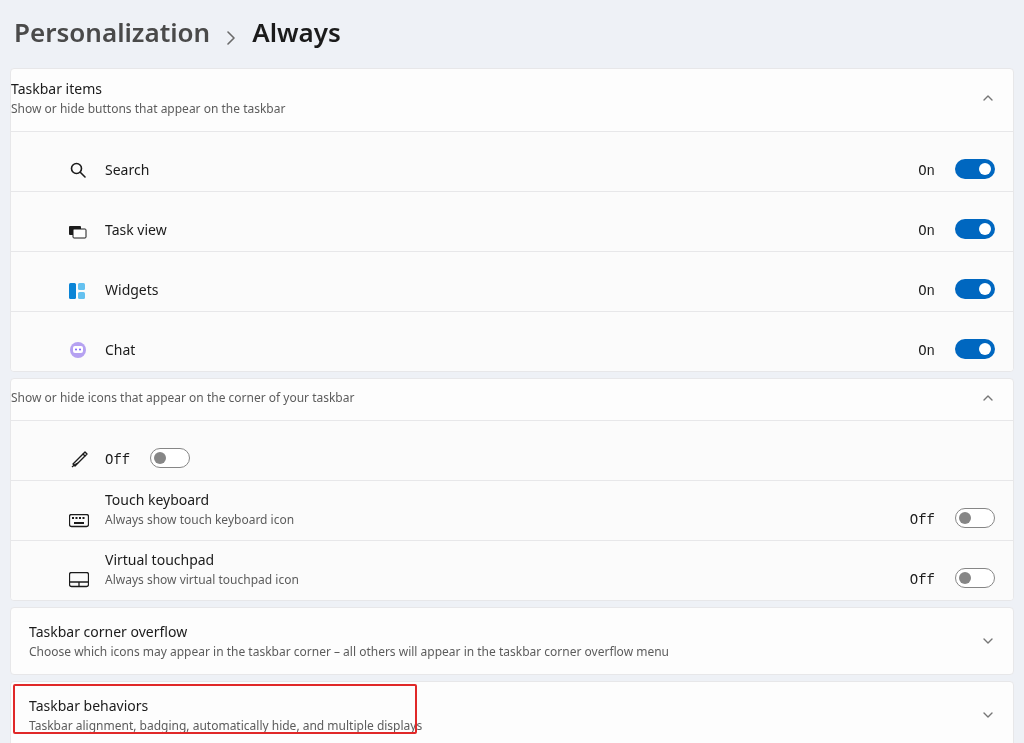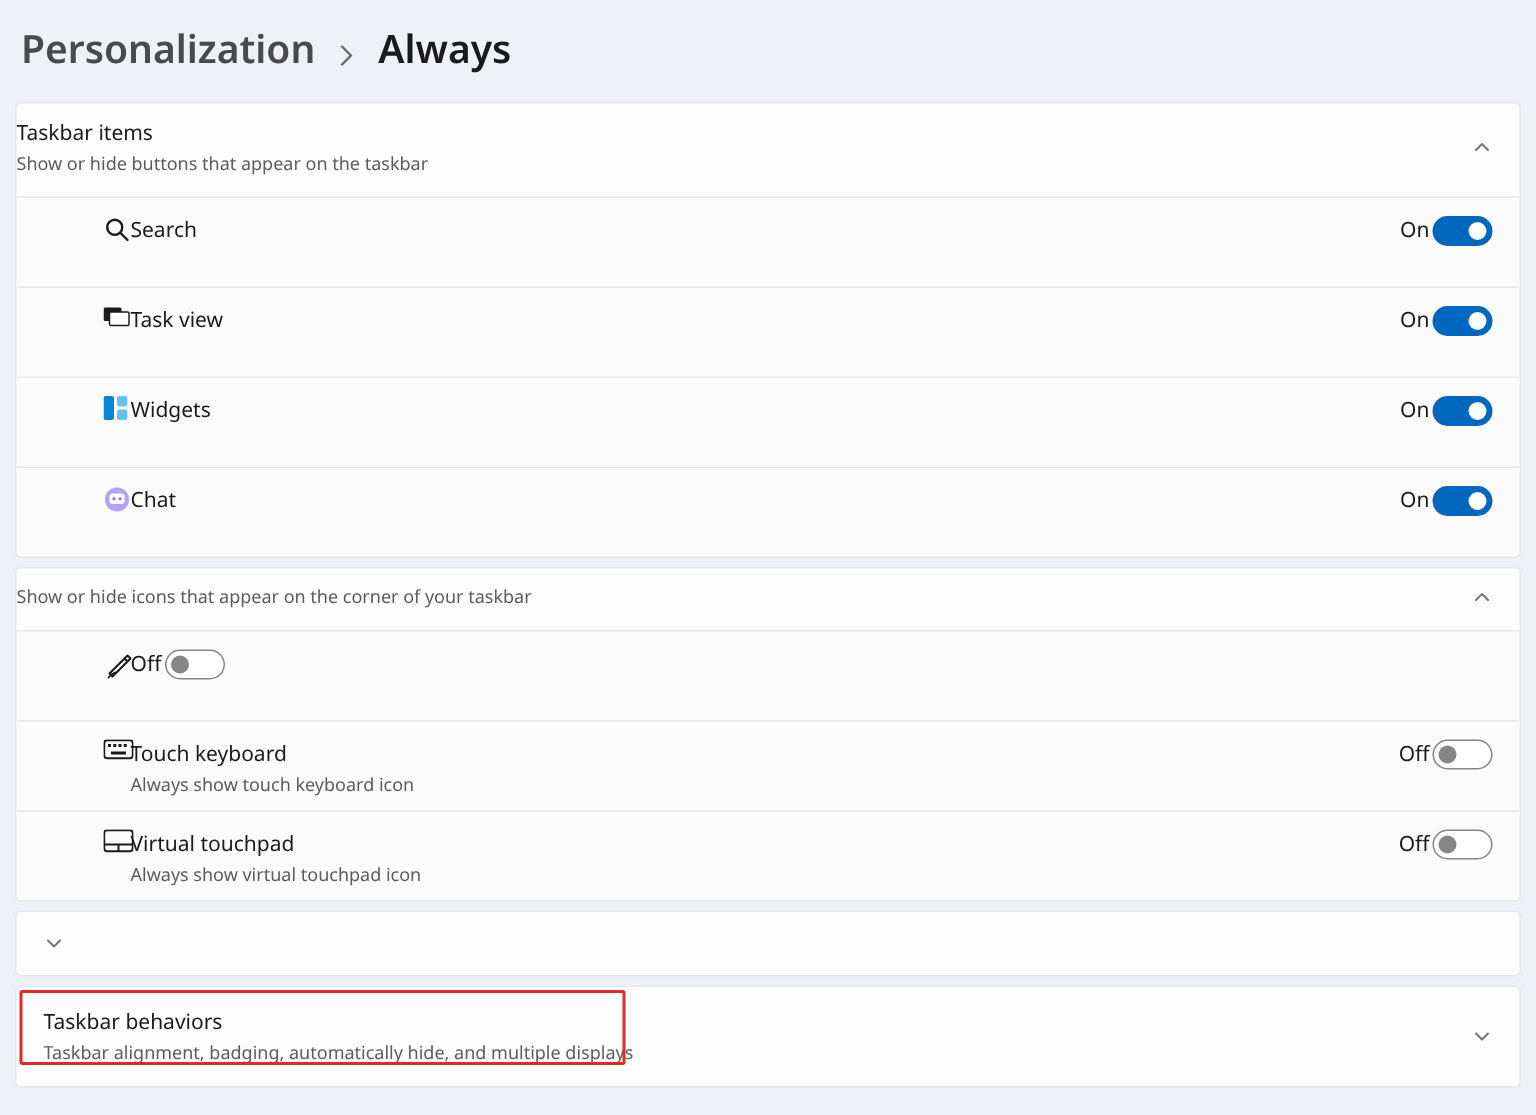--- a/index.html
+++ b/index.html
@@ -37,31 +37,31 @@
     padding:10px 18px 14px 0;
     cursor:pointer;
   }
   .card-header.compact{padding:14px 18px;}
   .card-header .titles{display:flex;flex-direction:column;gap:2px;}
   .card-title{font-size:14px;font-weight:400;color:#1b1b1b;}
   .card-sub{font-size:12px;color:var(--sub);}
   .chevron{width:14px;height:14px;display:flex;align-items:center;justify-content:center;color:#555;opacity:.8;}
   
   .row{
-    display:flex;align-items:flex-start;
+    display:flex;align-items:flex-end;gap:18px;
     padding:12px 18px;height:60px;
     border-top:1px solid var(--border);
     background:var(--panel-alt);
     cursor:pointer;
   }
   .row .icon-slot{width:58px;display:flex;justify-content:flex-start;align-items:center;padding-left:40px;}
   .row .label-block{flex:1;display:flex;flex-direction:column;gap:0;}
   .row-label{font-size:14px;color:#1b1b1b;}
   .row-desc{font-size:12px;color:var(--sub);margin-top:2px;}
-  .state-label{font-size:14px;color:#1b1b1b;margin-right:2px;}
+  .state-label{font-size:14px;color:#1b1b1b;margin-right:2px;font-family:Liberation Mono, monospace;}
   
   .toggle{
     width:40px;height:20px;border-radius:10px;position:relative;
   }
   .toggle.on{background:var(--accent);}
   .toggle.off{background:#fff;border:1px solid var(--toggle-off);}
   .toggle .knob{
     position:absolute;top:50%;transform:translateY(-50%);
     width:12px;height:12px;border-radius:50%;
   }
@@ -252,20 +252,24 @@
       </div>
       <span class="state-label">Off</span>
       <div class="toggle off">
           <div class="knob"></div>
         </div>
     </div>
   </div>
 
   <div class="card">
     <div class="card-header compact">
+      <div class="titles">
+        <span class="card-title">Taskbar corner overflow</span>
+        <span class="card-sub">Choose which icons may appear in the taskbar corner – all others will appear in the taskbar corner overflow menu</span>
+      </div>
       <span class="chevron">
         <svg width="14" height="14" viewBox="0 0 14 14">
             <path d="M3 5 L7 9 L11 5" stroke="#555" stroke-width="1.4" fill="none" stroke-linecap="round" stroke-linejoin="round"></path>
           </svg>
       </span>
     </div>
   </div>
 
   <div class="card rel">
     <div class="card-header compact">

